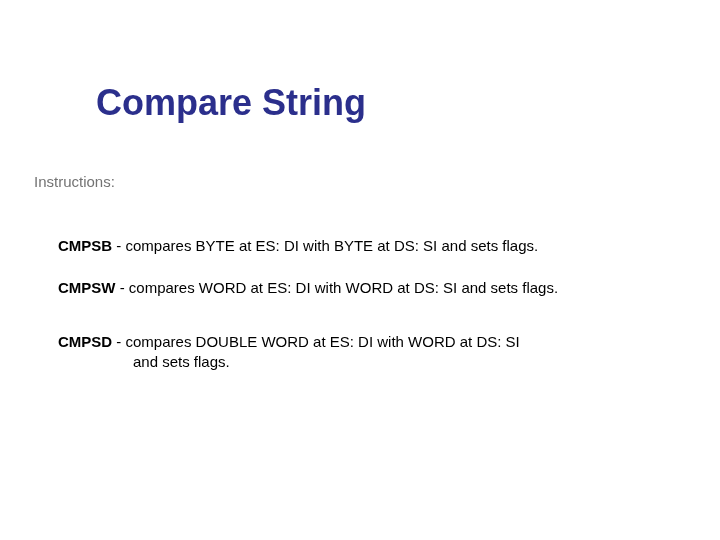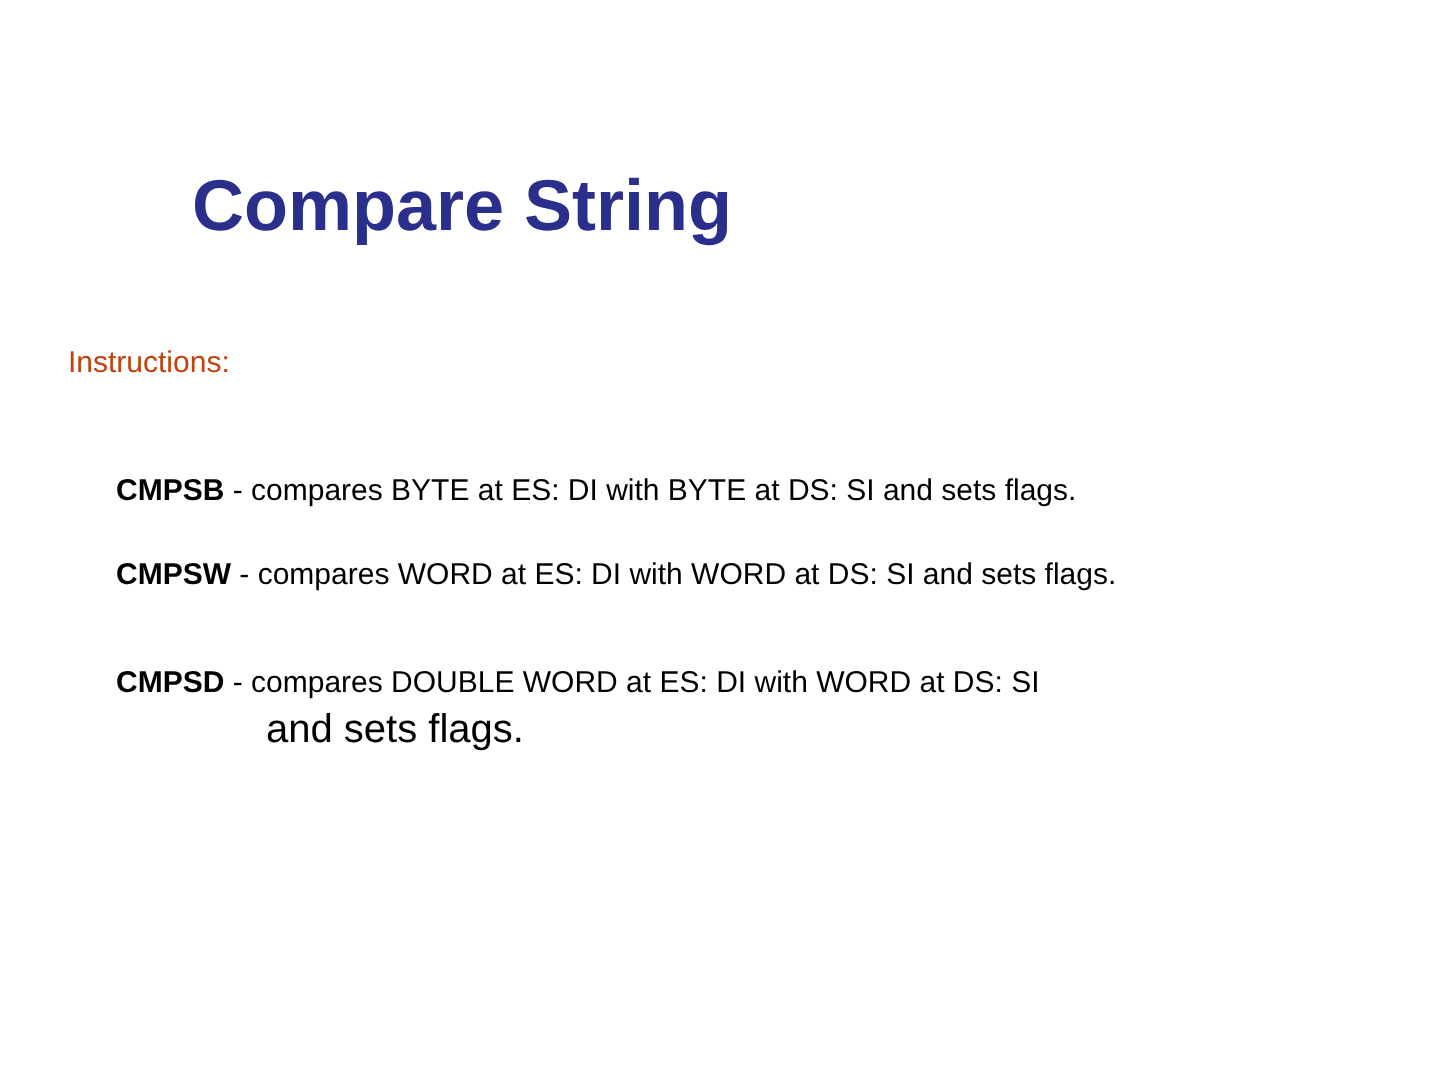--- a/index.html
+++ b/index.html
@@ -25,21 +25,21 @@
     font-size: 36px;
     font-weight: bold;
     color: #2b2f8c;
     letter-spacing: 0px;
   }
   .section-label {
     position: absolute;
     left: 34px;
     top: 173px;
     font-size: 15px;
-    color: #c2410c;
+    color: #737373;
   }
   .item {
     position: absolute;
     left: 58px;
     font-size: 15px;
     line-height: 1.35;
     color: #000;
   }
   .item .mnemonic {
     font-weight: bold;
@@ -48,21 +48,21 @@
   .item .desc {
     white-space: pre;
   }
   .i1 { top: 236px; }
   .i2 { top: 278px; }
   .i3 { top: 332px; }
   .i3b {
     position: absolute;
     left: 133px;
     top: 352px;
-    font-size: 20px;
+    font-size: 15px;
     line-height: 1.35;
   }
 </style>
 </head>
 <body>
 
 <div class="slide">
 
   <div class="title">Compare String</div>
 

